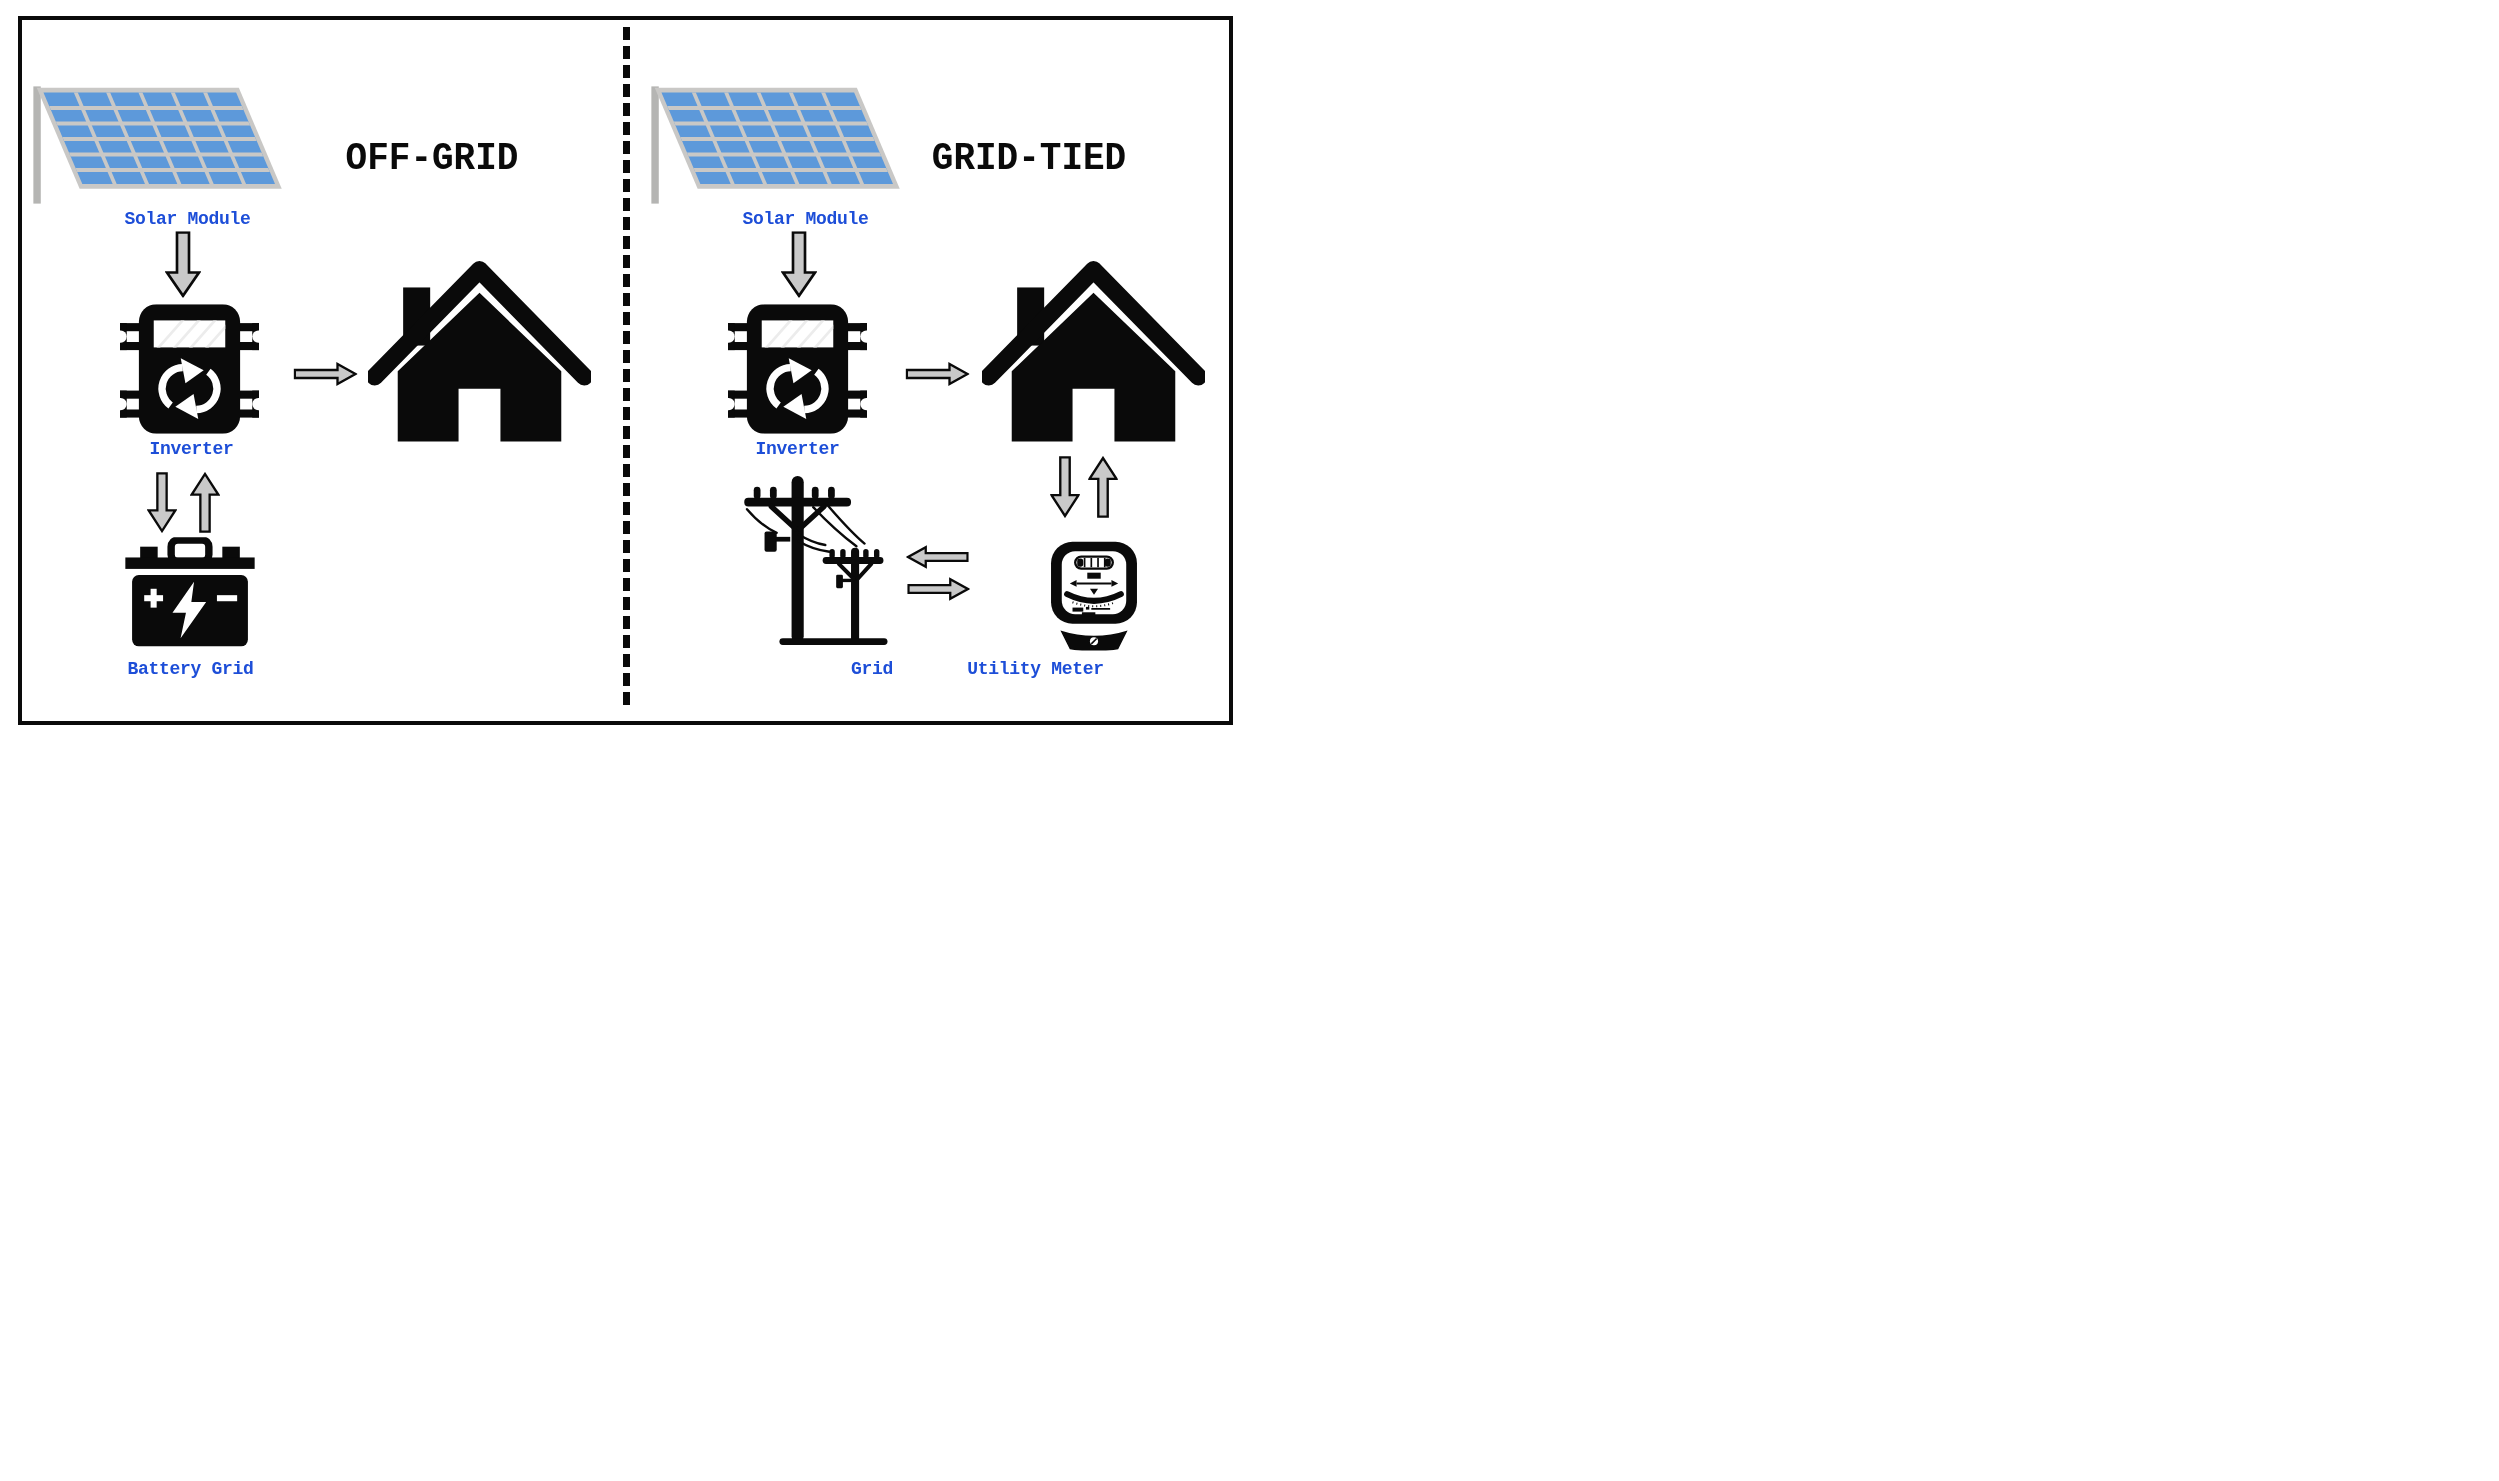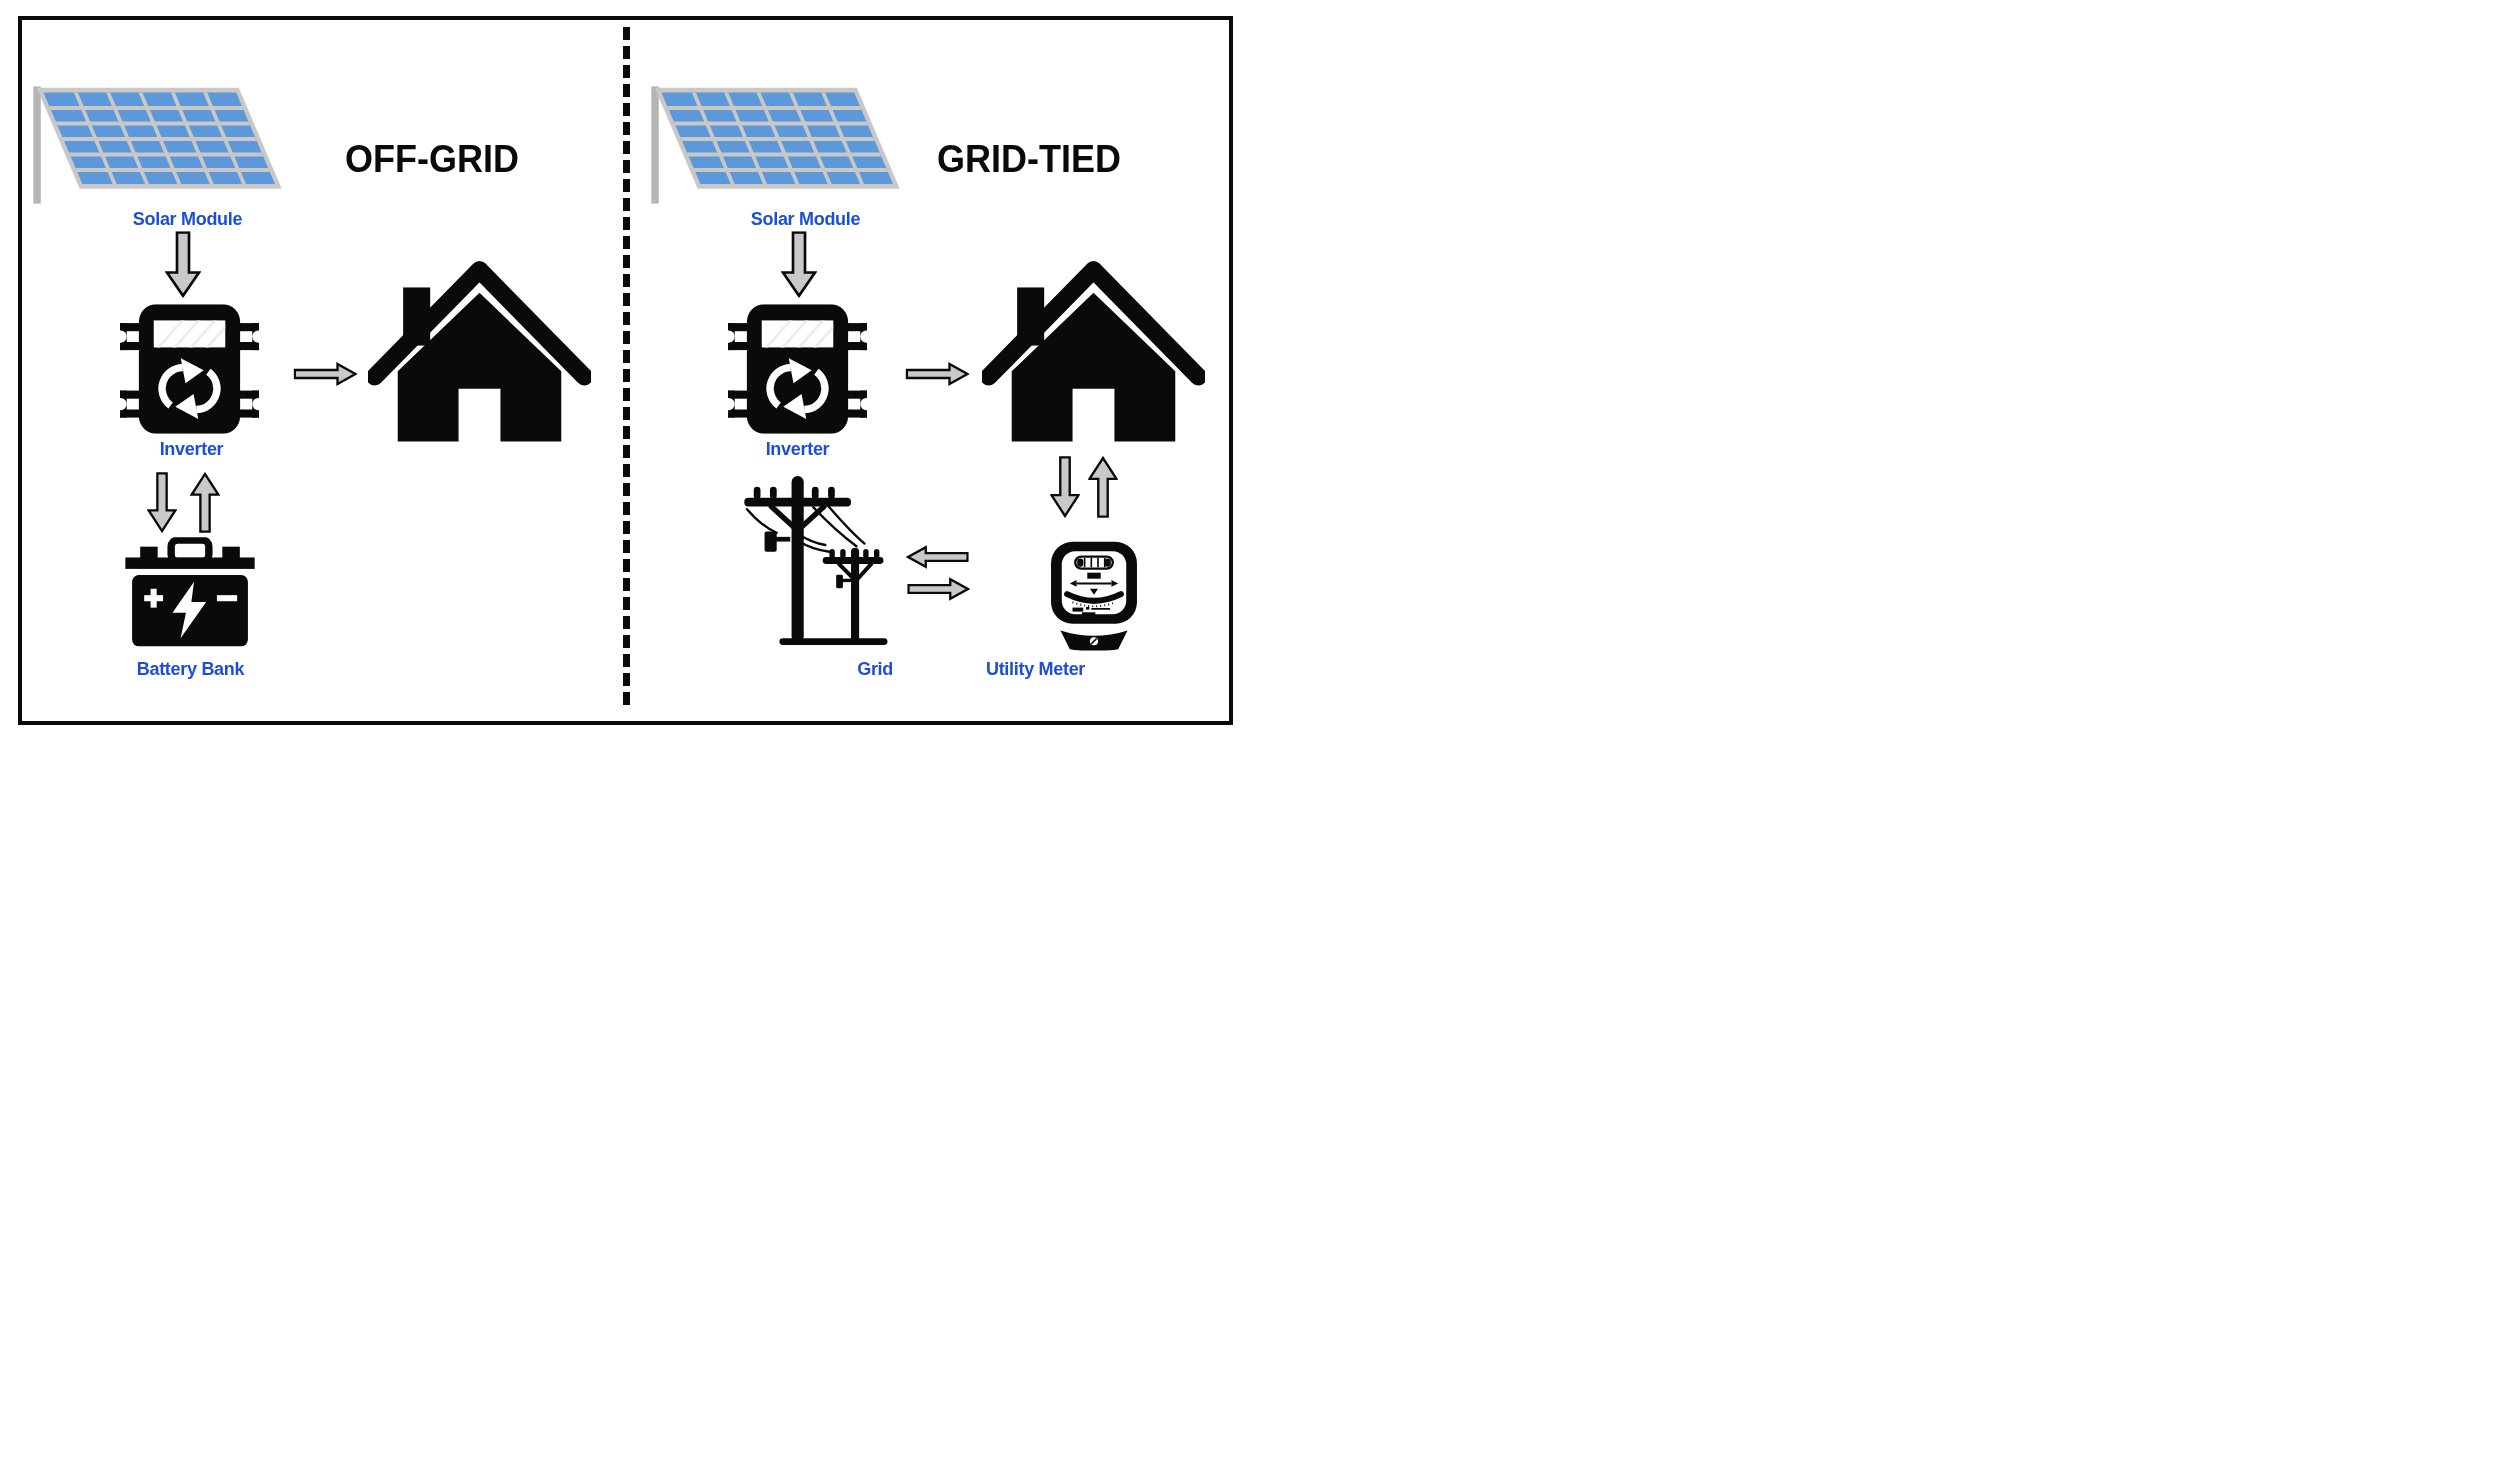--- a/index.html
+++ b/index.html
@@ -7,21 +7,21 @@
     --frame-gray:#c9c8c6;
     --pole-gray:#b5b5b3;
     --arrow-gray:#c9c9c9;
     --ink:#0a0a0a;
   }
   html,body{margin:0;padding:0;background:#fff;}
   .stage{
     position:relative;
     width:1250px;height:741px;
     background:#fff;
-    font-family:Liberation Sans, sans-serif;
+    font-family:Liberation Mono, monospace;
     overflow:hidden;
   }
   .frame{
     position:absolute;left:17.5px;top:16px;width:1207px;height:701px;
     border:4px solid var(--ink);
     background:#fff;
   }
   .divider{
     position:absolute;left:623px;top:27px;width:6.7px;height:683px;
     background:repeating-linear-gradient(to bottom,var(--ink) 0 13px,transparent 13px 19px);
@@ -242,21 +242,21 @@
   <svg class="abs" style="left:147px;top:472px;" width="30" height="61" viewBox="0 0 44 90">
       <use href="#sym-arrow-down"></use>
     </svg>
   <svg class="abs" style="left:190px;top:472px;" width="30" height="61" viewBox="0 0 44 90">
       <use href="#sym-arrow-up"></use>
     </svg>
 
   <svg class="abs" style="left:124px;top:537px;" width="132" height="115" viewBox="0 0 196 170">
       <use href="#sym-battery"></use>
     </svg>
-  <div class="node-label" style="left:103px;top:657px;">Battery Bank</div>
+  <div class="node-label" style="left:103px;top:657px;">Battery Grid</div>
 
   <div class="title" style="left:894px;">GRID-TIED</div>
 
   <svg class="abs" style="left:648px;top:81px;" width="256" height="128" viewBox="0 0 380 190">
       <use href="#sym-solar"></use>
     </svg>
   <div class="node-label" style="left:718px;top:207px;">Solar Module</div>
 
   <svg class="abs" style="left:781px;top:231px;" width="36" height="67" viewBox="0 0 54 100">
       <use href="#sym-arrow-down-lg"></use>

